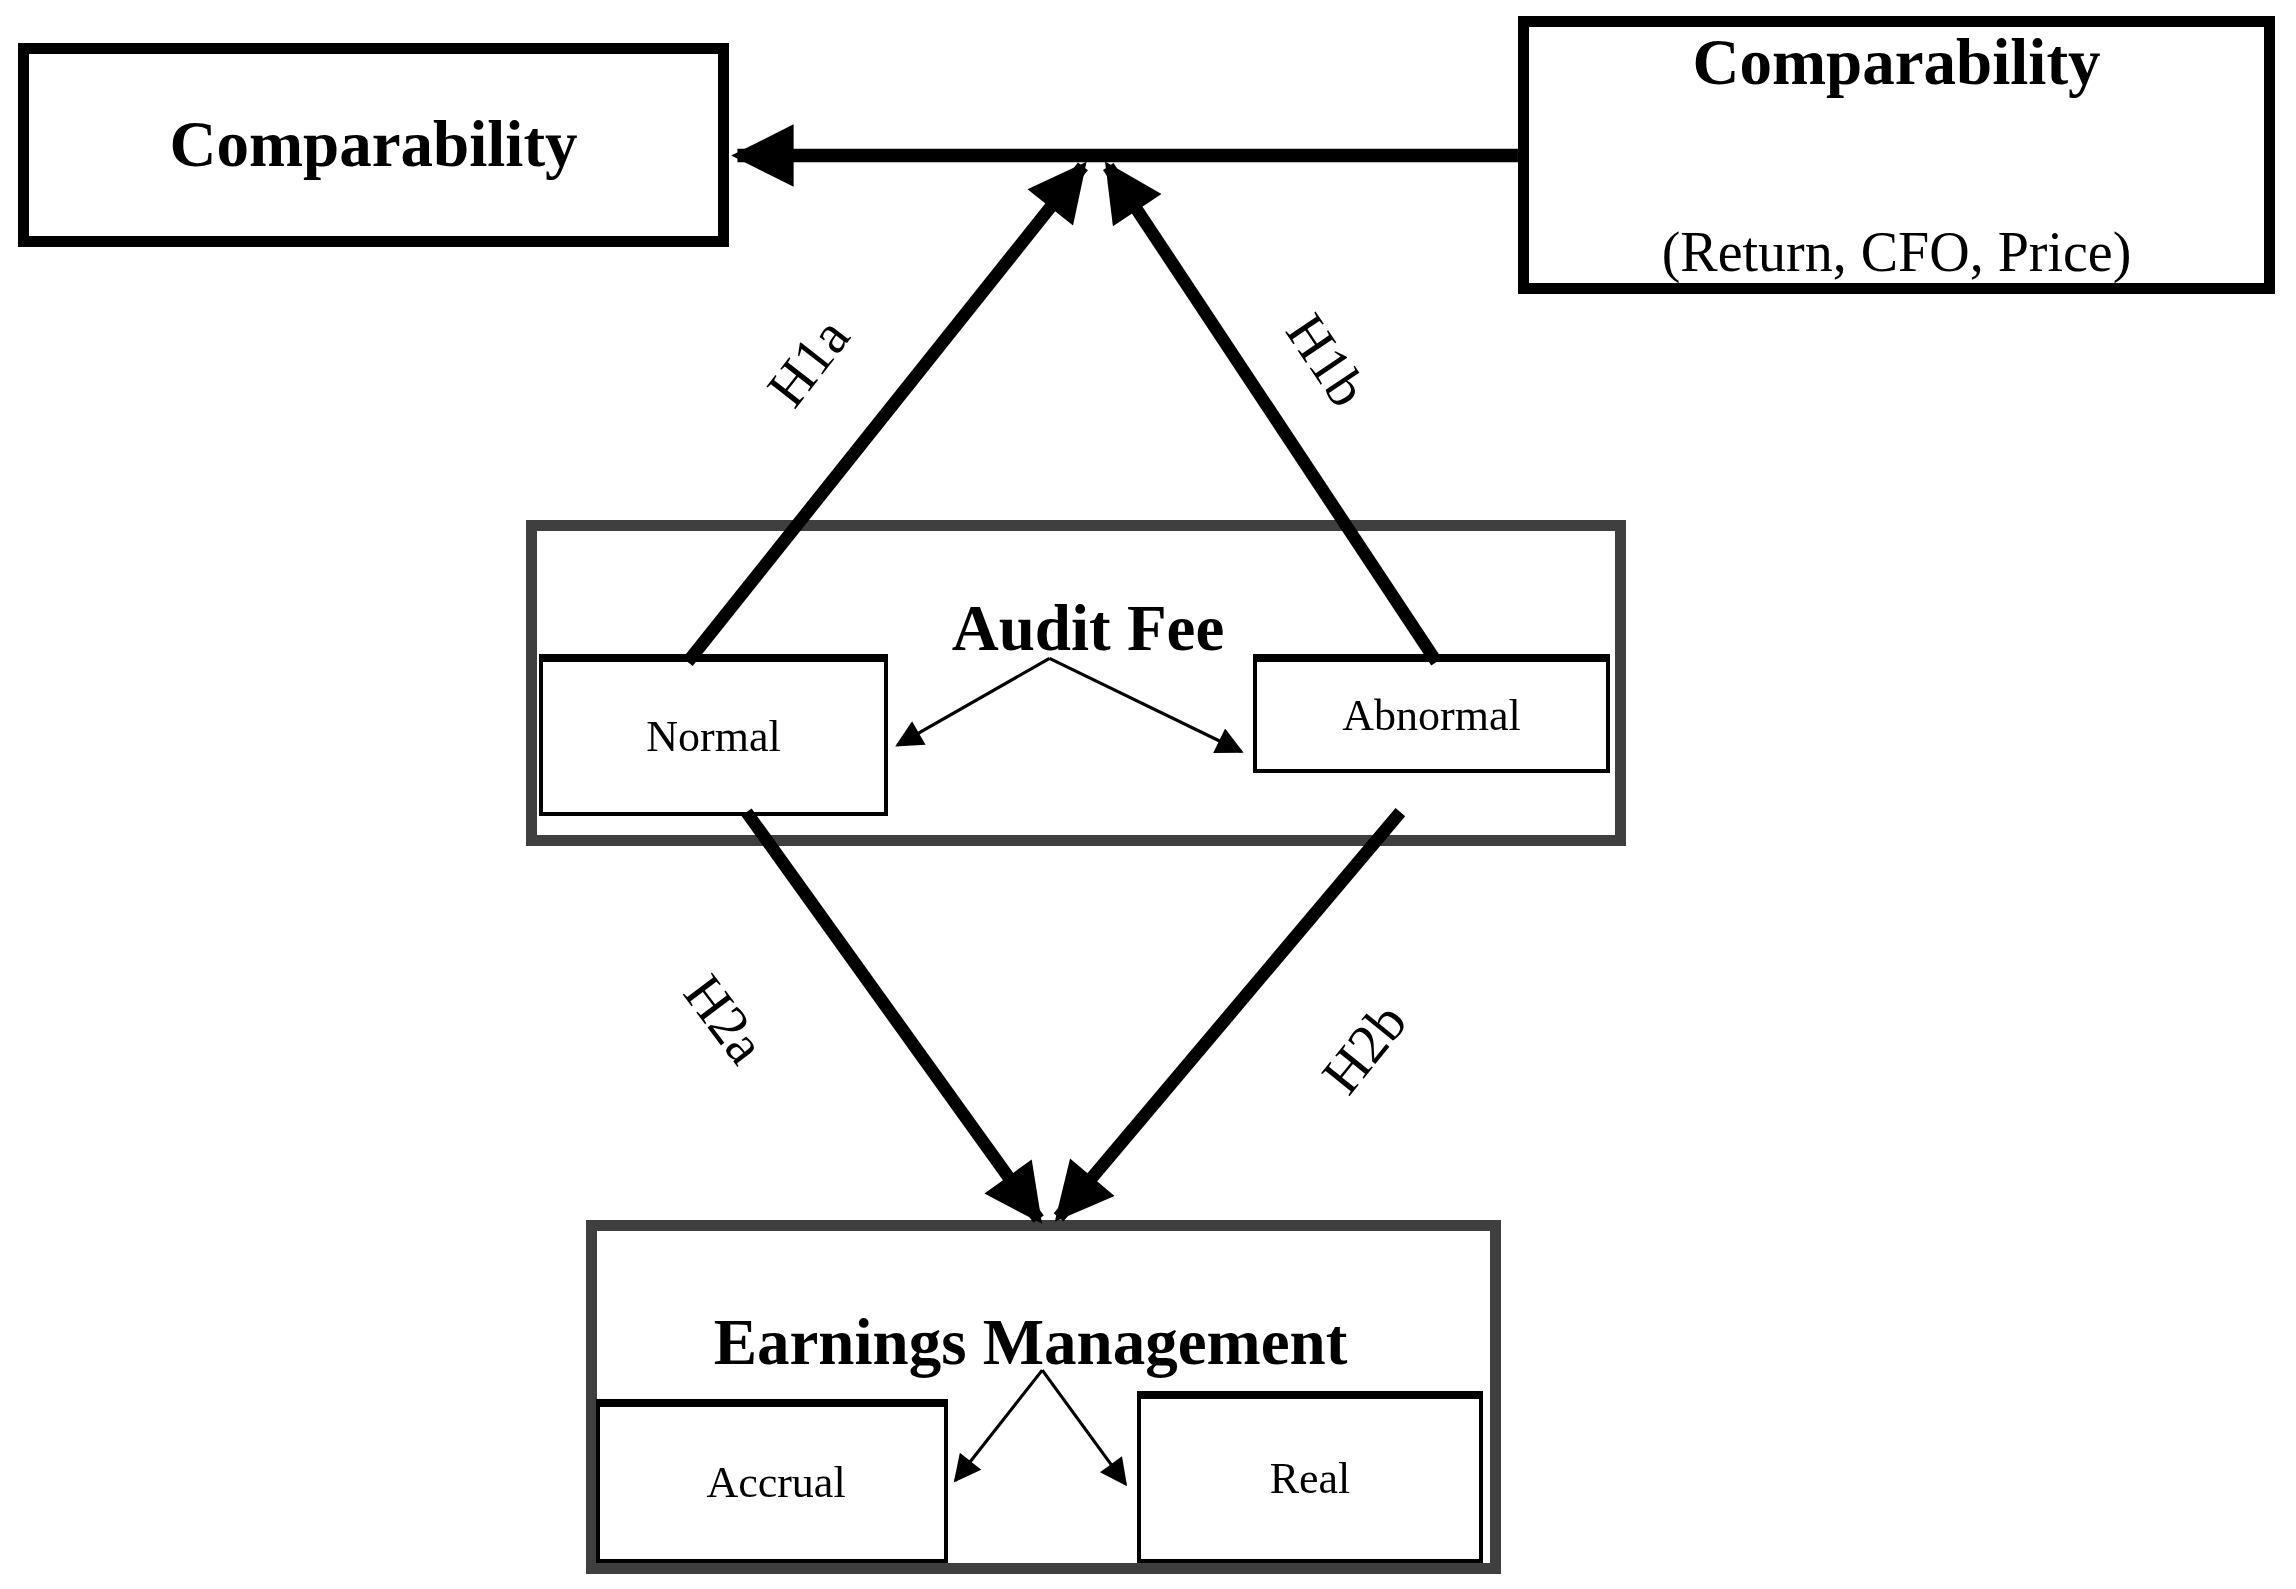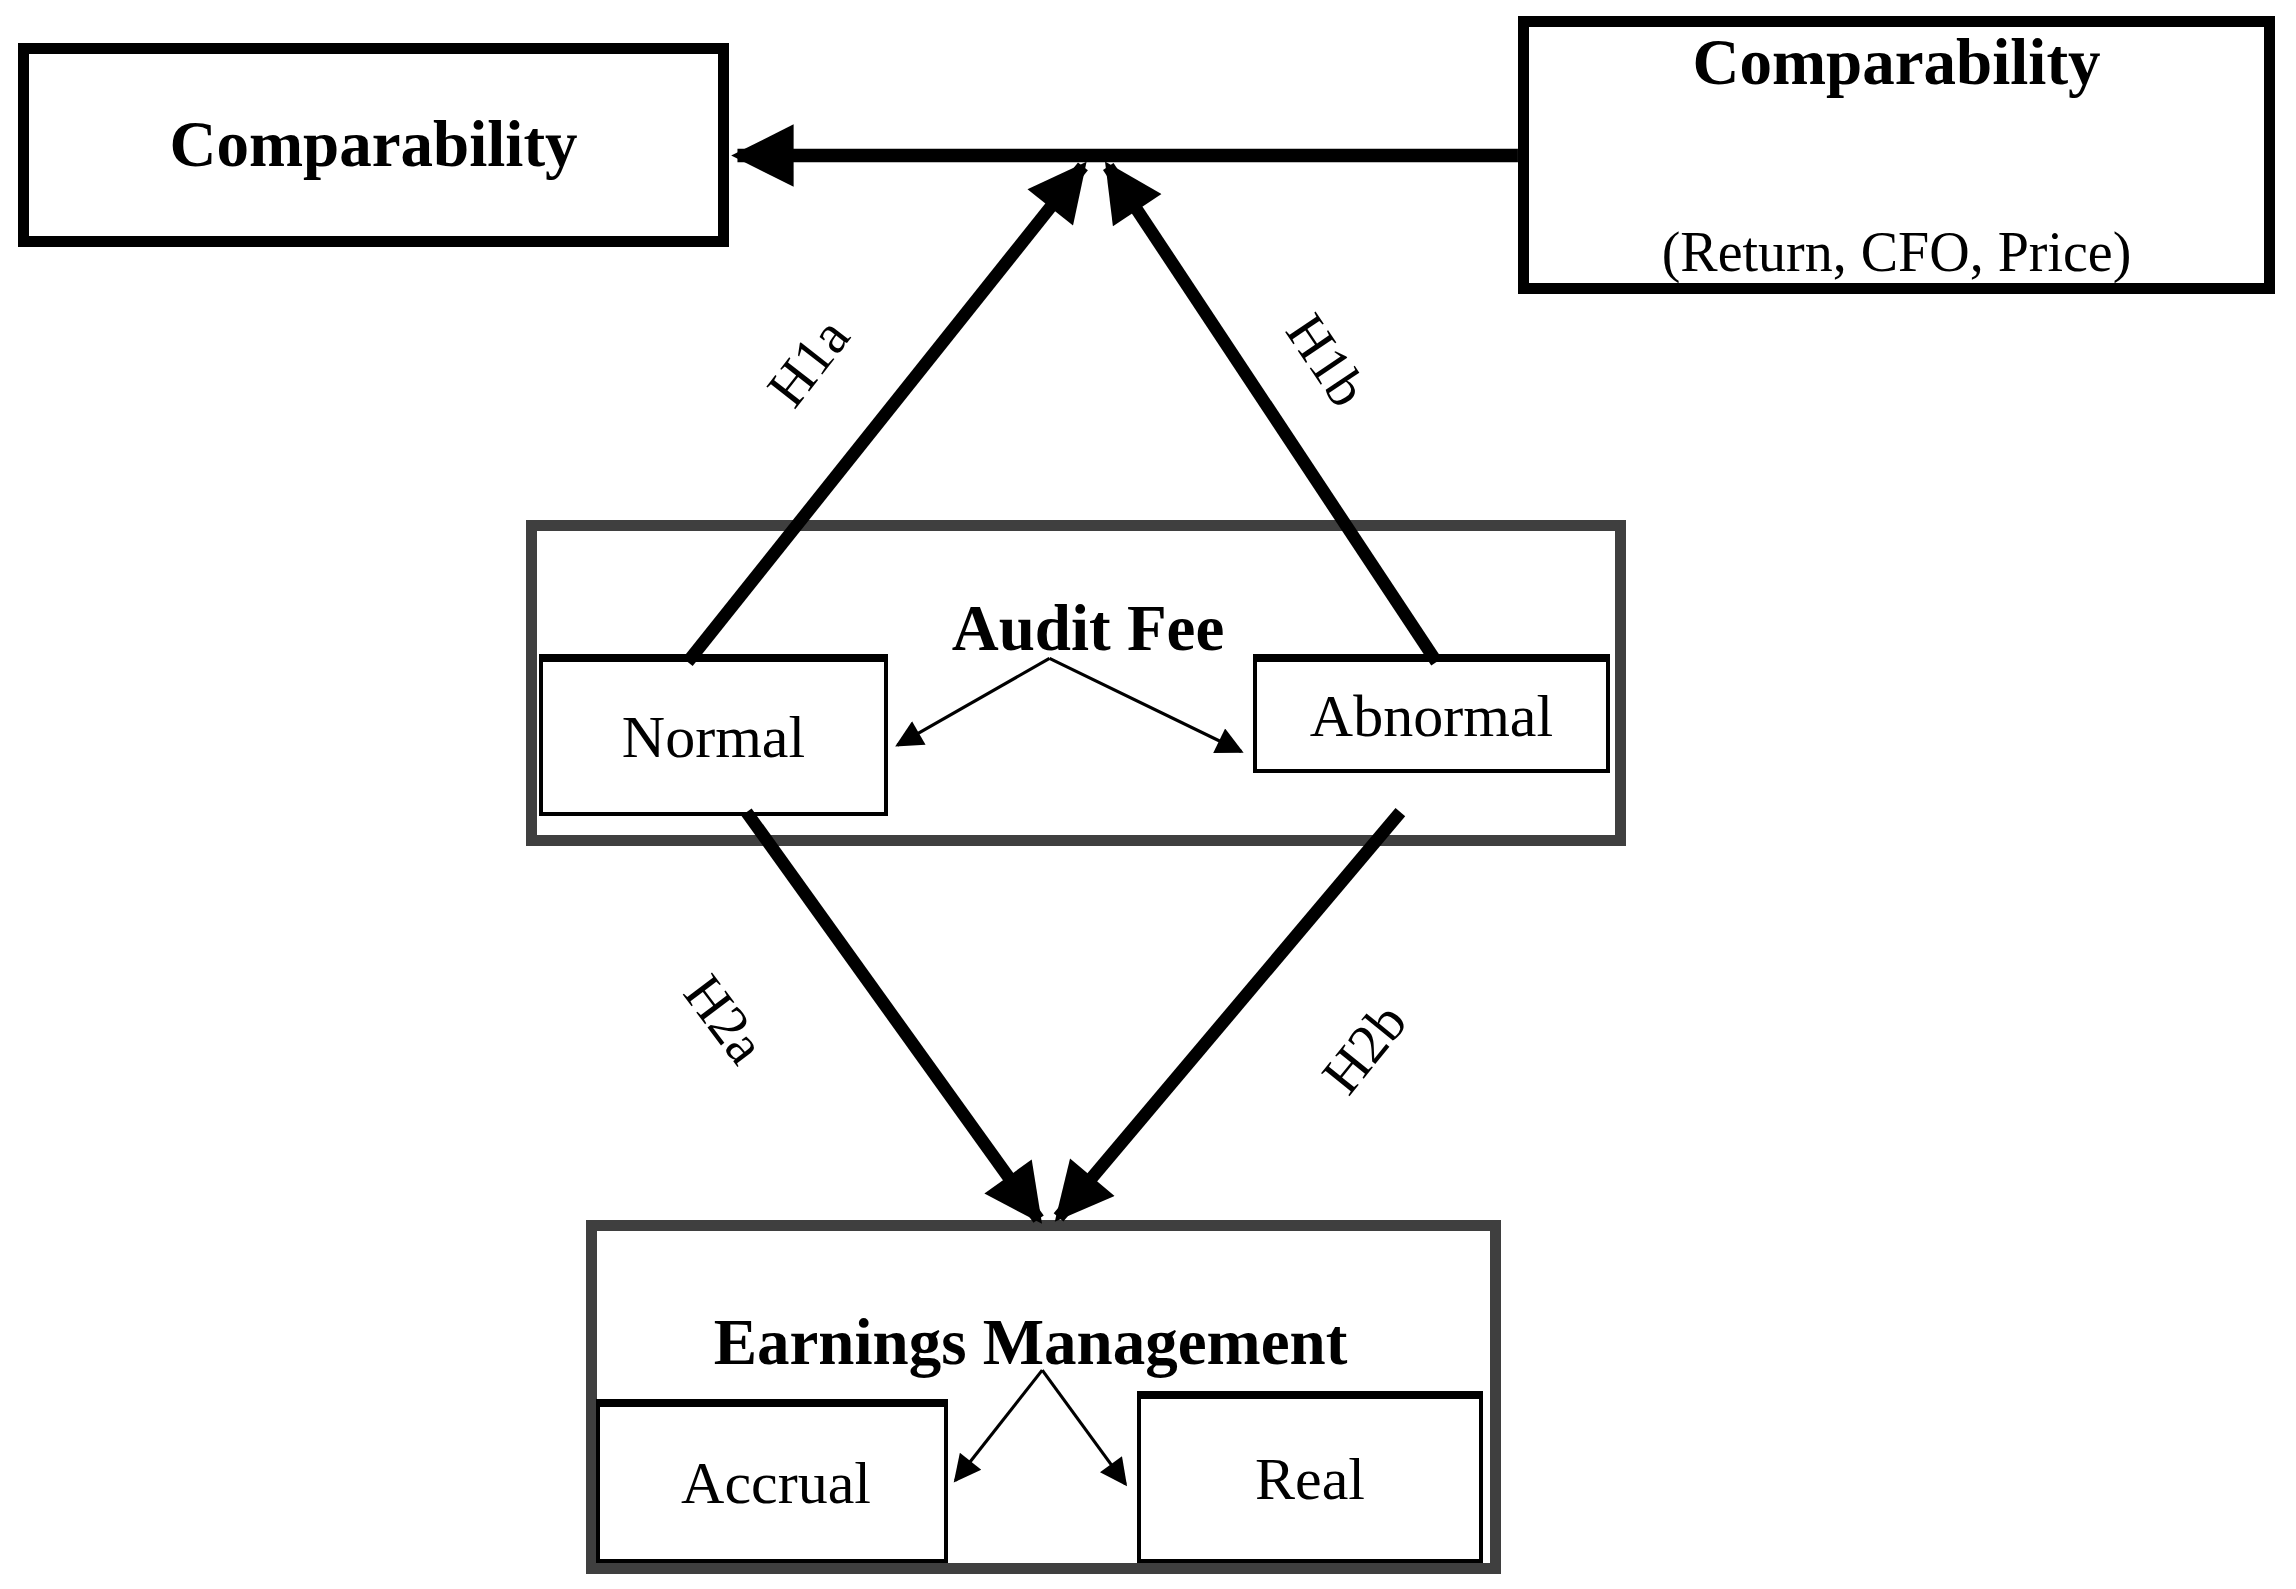--- a/index.html
+++ b/index.html
@@ -24,21 +24,21 @@
     text-align:center;
   }
   .outer-box{border:11.8px solid var(--ink);}
   .container-box{border:11.8px solid var(--container-border);}
   .inner-box{
     border:4.5px solid var(--ink);
     border-top-width:8.1px;
   }
   .title-bold{font-weight:bold;font-size:65px;line-height:1.1;white-space:nowrap;}
   .sub-line{font-weight:normal;font-size:56px;line-height:1.1;white-space:nowrap;}
-  .inner-label{font-size:60px;line-height:1;white-space:nowrap;}
+  .inner-label{font-size:44px;line-height:1;white-space:nowrap;}
   .float-title{
     position:absolute;text-align:center;
     font-weight:bold;font-size:65px;line-height:1.1;white-space:nowrap;padding-left:12px;
   }
   .hlabel{
     position:absolute;
     font-size:56px;line-height:1;white-space:nowrap;
     transform:translate(-50%,-50%) rotate(var(--rot,0deg));
   }
   .two-line{flex-direction:column;row-gap:43px;}

